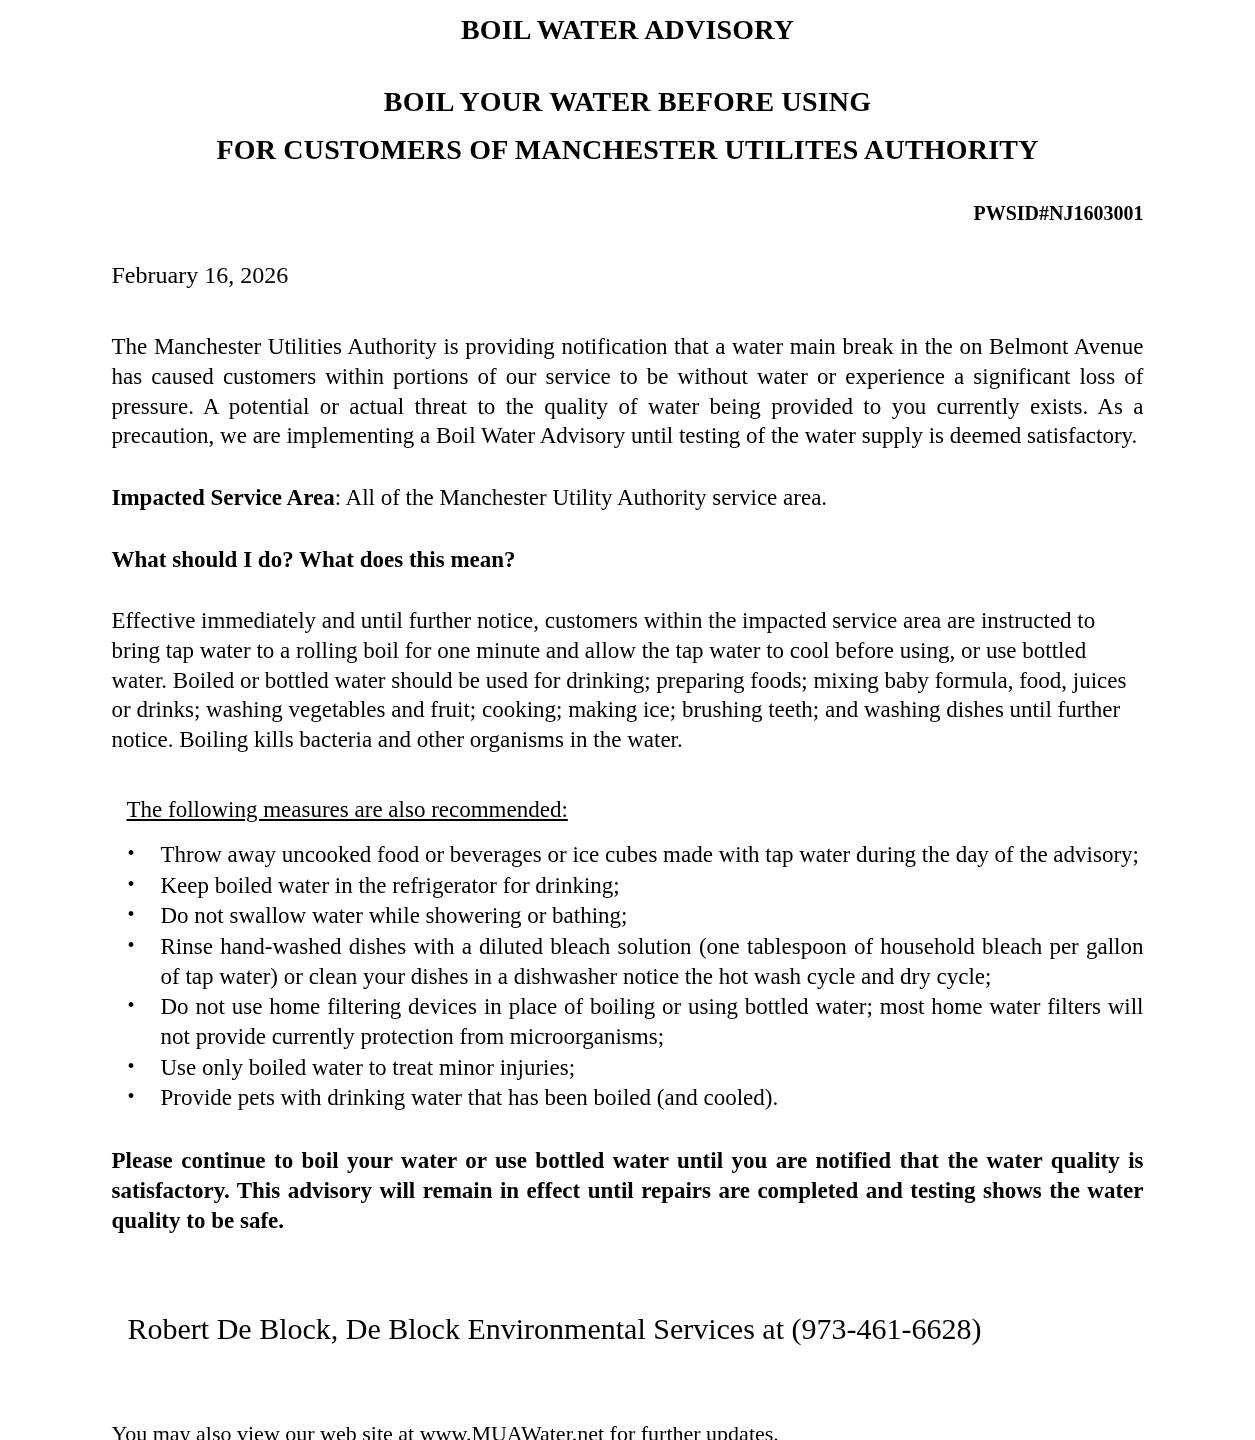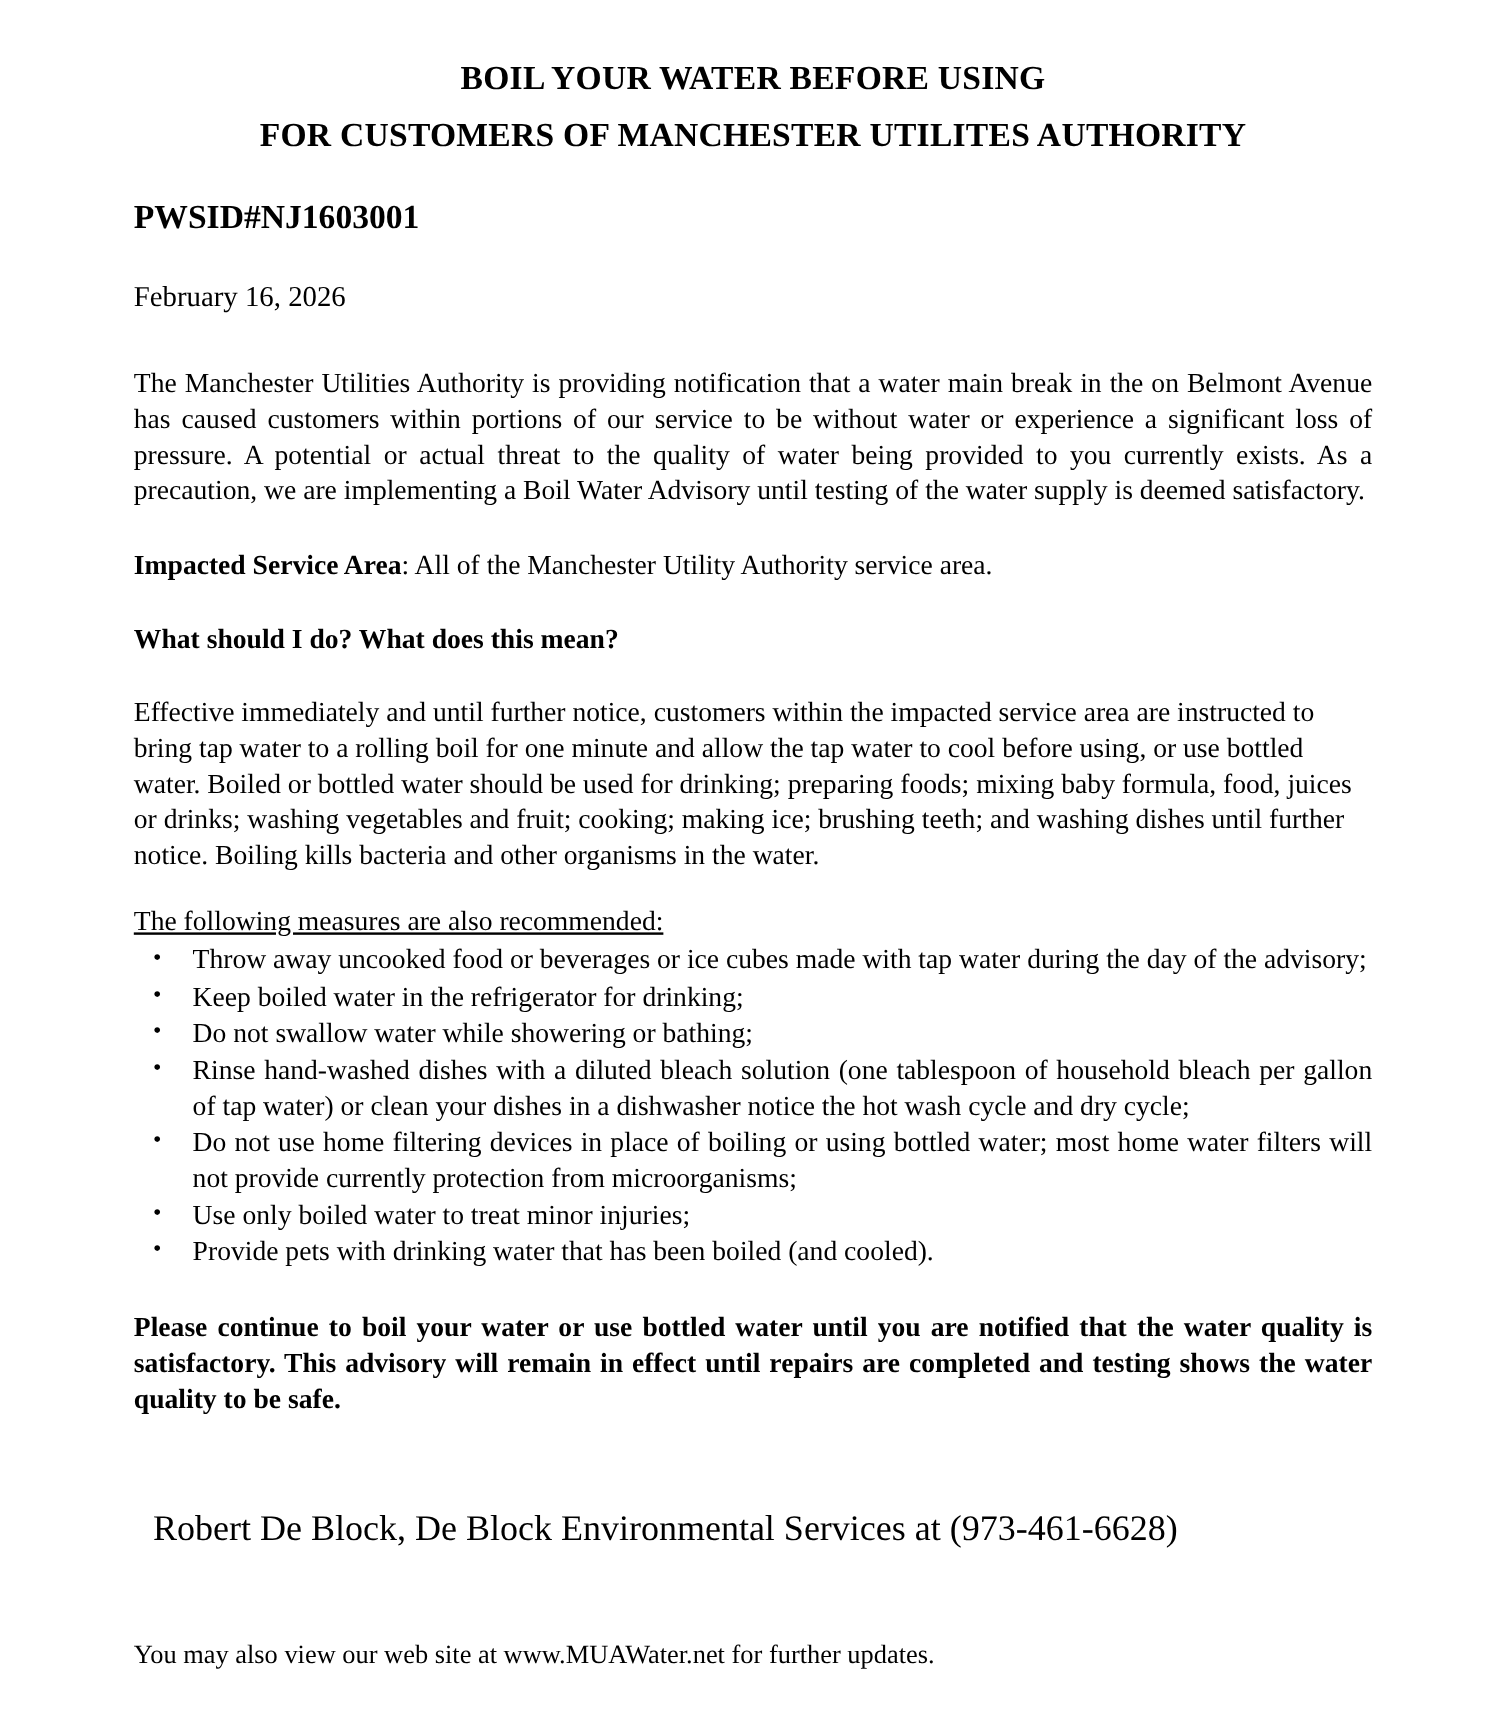--- a/index.html
+++ b/index.html
@@ -34,23 +34,23 @@
   .doc-title {
     text-align: center;
     font-weight: bold;
     letter-spacing: 0.2px;
     line-height: 1.0;
   }
   .title-1 { font-size: 28px; margin: 8px 0 0; }
   .title-2 { font-size: 28px; margin: 44px 0 0; }
   .title-3 { font-size: 28px; margin: 20px 0 0; }
   .title-4 {
-    font-size: 28px;
+    font-size: 20px;
     font-weight: bold;
-    text-align: left;
+    text-align: right;
     margin: 38px 0 0;
   }
 
   
   .date-line {
     font-size: 24px;
     margin: 36px 0 0;
     line-height: 1.22;
   }
 
@@ -72,21 +72,21 @@
   .section-head {
     font-size: 23px;
     font-weight: bold;
     line-height: 1.29;
     margin: 0;
   }
 
   .measures-head {
     font-size: 23px;
     line-height: 1.29;
-    margin: 0;
+    margin: 15px;
   }
   .measures-head span { text-decoration: underline; }
 
   
   ul.measures {
     list-style: none;
     margin: 2px 0 0;
     padding: 0;
   }
   ul.measures > li {
@@ -127,20 +127,21 @@
     line-height: 1.29;
     margin: 0;
   }
 </style>
 </head>
 <body>
 
 <div class="page">
   <div class="content">
 
+    <h1 class="doc-title title-1">BOIL WATER ADVISORY</h1>
 
     <h2 class="doc-title title-2">BOIL YOUR WATER BEFORE USING</h2>
 
     <h2 class="doc-title title-3">FOR CUSTOMERS OF MANCHESTER UTILITES AUTHORITY</h2>
 
     <div class="title-4">PWSID#NJ1603001</div>
 
     <div class="date-line">February 16, 2026</div>
 
     <div class="gap-lg"></div>

